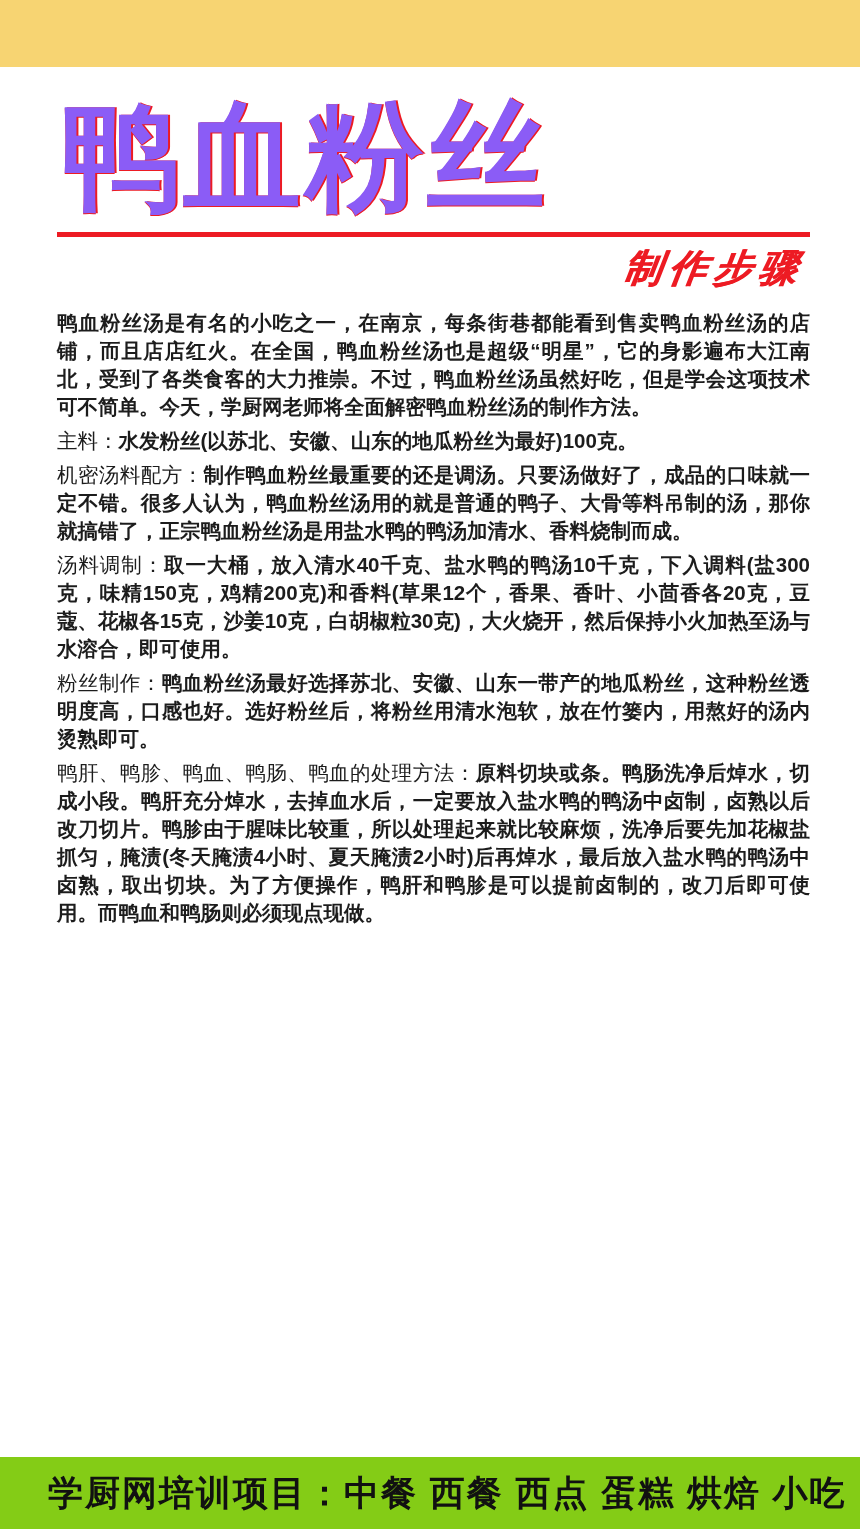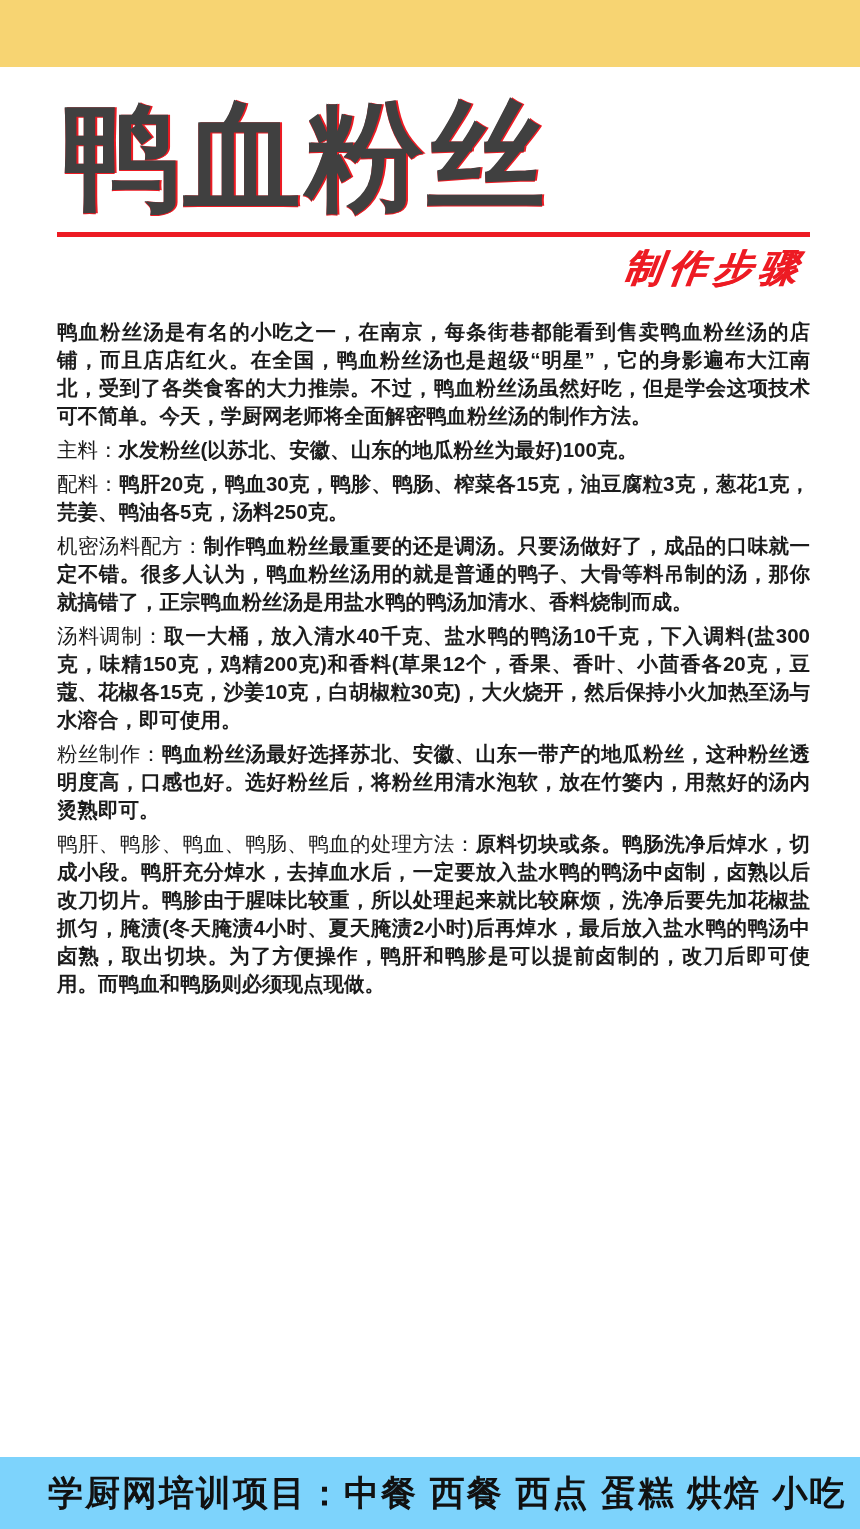--- a/index.html
+++ b/index.html
@@ -12,21 +12,21 @@
   .page{width:860px;height:1529px;display:flex;flex-direction:column;}
   .band-top{height:67px;background:#F7D472;flex:0 0 auto;}
   .sheet{
     flex:1 1 auto;
     background:#ffffff;
     padding:26px 50px 0 57px;
     box-sizing:border-box;
     overflow:hidden;
   }
   .title{
-    color:#404040;
+    color:#8b5cf6;
     font-size:118px;
     line-height:1.0;
     font-weight:900;
     letter-spacing:4px;
     margin:4px 0 17px 4px;
     white-space:nowrap;
     text-shadow:2px 0 0 #ED1B23,0 1px 0 #ED1B23;
   }
   .rule{
     height:5px;background:#ED1B23;margin-top:14px;width:100%;
@@ -40,31 +40,31 @@
     display:inline-block;
     color:#ED1B23;
     font-size:38px;
     font-weight:900;
     font-style:italic;
     letter-spacing:7px;
     transform:skewX(-8deg);
     text-shadow:1px 0 0 #ED1B23;
   }
   .bodytext{
-    margin-top:24px;
+    margin-top:15px;
     color:#1C1C1C;
     font-size:20.5px;
     line-height:28px;
     font-weight:700;
     text-align:justify;
   }
   .bodytext p{margin:0 0 6px 0;}
   .sec-label{font-weight:400;}
   .band-bottom{
-    height:72px;background:#7dd3fc;flex:0 0 auto;
+    height:72px;background:#84cc16;flex:0 0 auto;
     display:flex;align-items:center;
     padding-left:48px;box-sizing:border-box;
   }
   .footer-text{
     color:#111111;
     font-size:35px;
     font-weight:700;
     letter-spacing:2px;
     white-space:nowrap;
   }
@@ -78,21 +78,20 @@
   <div class="sheet">
     <div class="title">鸭血粉丝</div>
     <div class="rule"></div>
     <div class="subtitle-row">
       <span class="subtitle">制作步骤</span>
     </div>
 
     <div class="bodytext">
       <p><span class="sec-label"></span><span>鸭血粉丝汤是有名的小吃之一，在南京，每条街巷都能看到售卖鸭血粉丝汤的店铺，而且店店红火。在全国，鸭血粉丝汤也是超级“明星”，它的身影遍布大江南北，受到了各类食客的大力推崇。不过，鸭血粉丝汤虽然好吃，但是学会这项技术可不简单。今天，学厨网老师将全面解密鸭血粉丝汤的制作方法。</span></p>
       <p><span class="sec-label">主料：</span><span>水发粉丝(以苏北、安徽、山东的地瓜粉丝为最好)100克。</span></p>
-      <p><span class="sec-label">配料：</span><span>鸭肝20克，鸭血30克，鸭胗、鸭肠、榨菜各15克，油豆腐粒3克，葱花1克，芫姜、鸭油各5克，汤料250克。</span></p>
       <p><span class="sec-label">机密汤料配方：</span><span>制作鸭血粉丝最重要的还是调汤。只要汤做好了，成品的口味就一定不错。很多人认为，鸭血粉丝汤用的就是普通的鸭子、大骨等料吊制的汤，那你就搞错了，正宗鸭血粉丝汤是用盐水鸭的鸭汤加清水、香料烧制而成。</span></p>
       <p><span class="sec-label">汤料调制：</span><span>取一大桶，放入清水40千克、盐水鸭的鸭汤10千克，下入调料(盐300克，味精150克，鸡精200克)和香料(草果12个，香果、香叶、小茴香各20克，豆蔻、花椒各15克，沙姜10克，白胡椒粒30克)，大火烧开，然后保持小火加热至汤与水溶合，即可使用。</span></p>
       <p><span class="sec-label">粉丝制作：</span><span>鸭血粉丝汤最好选择苏北、安徽、山东一带产的地瓜粉丝，这种粉丝透明度高，口感也好。选好粉丝后，将粉丝用清水泡软，放在竹篓内，用熬好的汤内烫熟即可。</span></p>
       <p><span class="sec-label">鸭肝、鸭胗、鸭血、鸭肠、鸭血的处理方法：</span><span>原料切块或条。鸭肠洗净后焯水，切成小段。鸭肝充分焯水，去掉血水后，一定要放入盐水鸭的鸭汤中卤制，卤熟以后改刀切片。鸭胗由于腥味比较重，所以处理起来就比较麻烦，洗净后要先加花椒盐抓匀，腌渍(冬天腌渍4小时、夏天腌渍2小时)后再焯水，最后放入盐水鸭的鸭汤中卤熟，取出切块。为了方便操作，鸭肝和鸭胗是可以提前卤制的，改刀后即可使用。而鸭血和鸭肠则必须现点现做。</span></p>
     </div>
   </div>
 
   <div class="band-bottom">
     <span class="footer-text">学厨网培训项目：中餐 西餐 西点 蛋糕 烘焙 小吃</span>
   </div>

